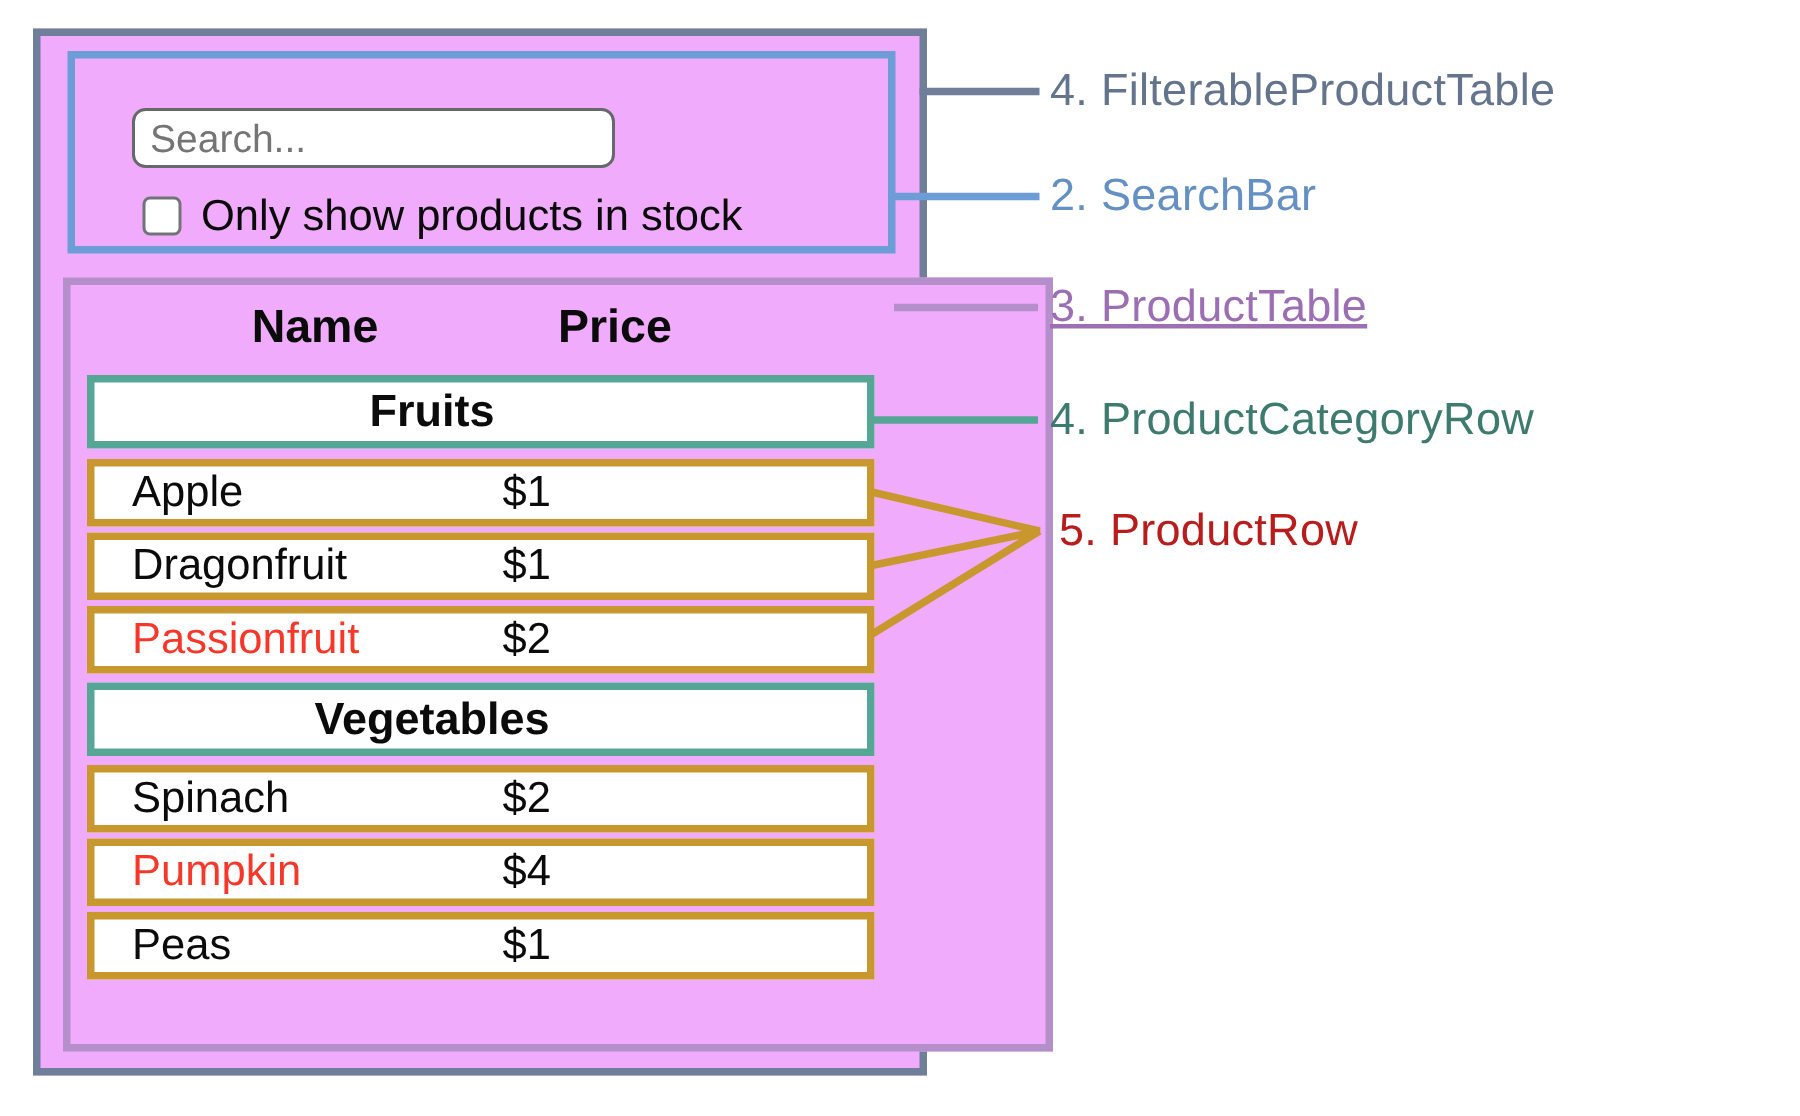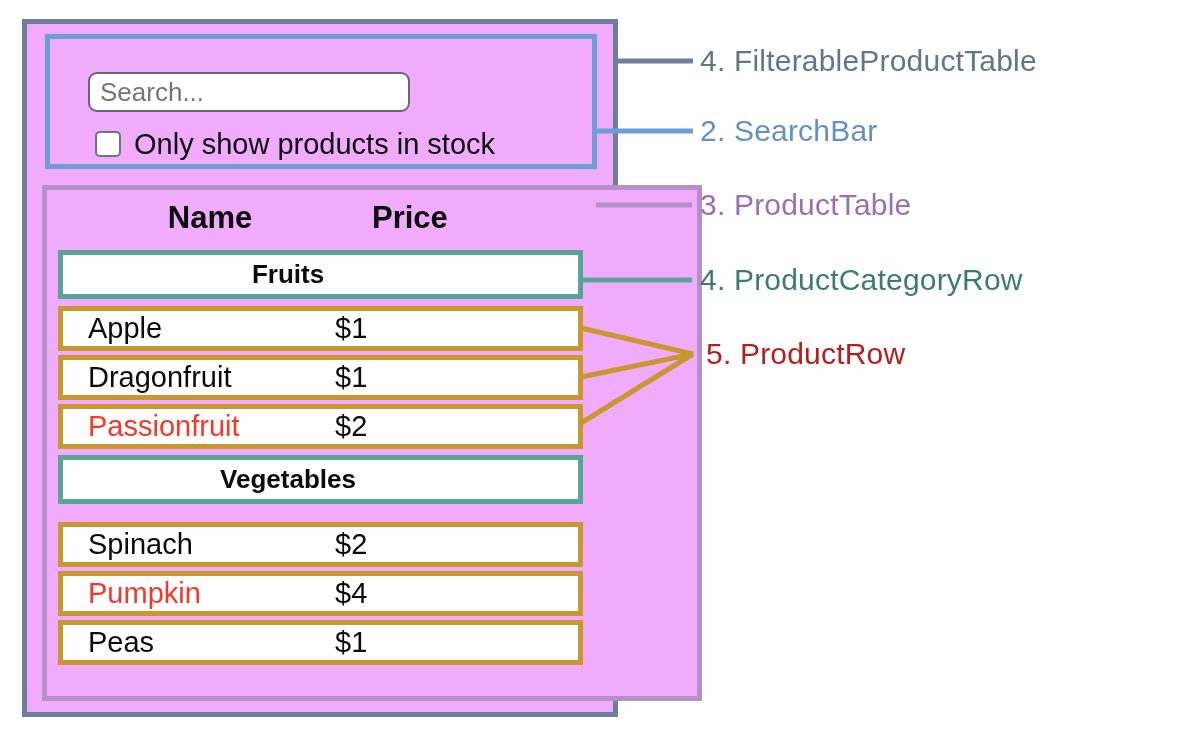--- a/index.html
+++ b/index.html
@@ -45,33 +45,33 @@
   
   .producttable{left:15px;top:161px;width:660px;height:516px;border:5px solid var(--purple);}
   .col-header{position:absolute;top:10px;font-weight:bold;font-size:31px;white-space:nowrap;}
   .col-header.name{left:163px;transform:translateX(-50%);}
   .col-header.price{left:325px;}
   .rows{position:absolute;left:11px;top:60px;width:525px;}
 
   
   .category-row{
     box-sizing:border-box;height:49px;border:5px solid var(--teal);background:#fff;
-    font-weight:bold;font-size:26px;line-height:39px;text-align:center;padding-right:65px;
+    font-weight:bold;font-size:30px;line-height:39px;text-align:center;padding-right:65px;
     white-space:nowrap;
   }
   
   .product-row{
     box-sizing:border-box;height:45px;border:5px solid var(--gold);background:#fff;
     position:relative;font-size:29px;line-height:35px;white-space:nowrap;
   }
   .product-row .name{position:absolute;left:25px;}
   .product-row .price{position:absolute;left:272px;}
   .product-row.oos .name{color:var(--out-of-stock);}
 
-  .mt7{margin-top:7px}.mt4{margin-top:4px}.mt18{margin-top:6px}.mt6{margin-top:18px}
+  .mt7{margin-top:7px}.mt4{margin-top:4px}.mt18{margin-top:6px}.mt6{margin-top:6px}
 
   
   .annotation{
     position:absolute;left:700px;font-size:30px;line-height:36px;white-space:nowrap;
     letter-spacing:0.2px;
   }
   .annotation.a1{top:43px;color:var(--slate-text);}
   .annotation.a2{top:113px;color:var(--blue-text);}
   .annotation.a3{top:187px;color:var(--purple-text);}
   .annotation.a4{top:262px;color:var(--teal-text);}
@@ -139,16 +139,16 @@
   <svg class="connectors" viewBox="0 0 1200 744" xmlns="http://www.w3.org/2000/svg" aria-hidden="true">
     <line class="l-slate" x1="613" y1="61" x2="693" y2="61"></line>
     <line class="l-blue" x1="594" y1="131" x2="693" y2="131"></line>
     <line class="l-purple" x1="596" y1="205" x2="692" y2="205"></line>
     <line class="l-teal" x1="580" y1="280" x2="692" y2="280"></line>
     <path class="l-gold" d="M581 328 L693 354 L581 377 M693 354 L581 423"></path>
   </svg>
 
   <div class="annotation a1" style="color: rgb(100, 116, 140);">4. FilterableProductTable</div>
   <div class="annotation a2" style="color: rgb(101, 144, 196);">2. SearchBar</div>
-  <div class="annotation a3" style="color: rgb(156, 110, 179);">3. ProductTable</div>
+  <div class="annotation a3" style="color: rgb(156, 110, 179); text-decoration: underline;">3. ProductTable</div>
   <div class="annotation a4" style="color: rgb(62, 123, 111);">4. ProductCategoryRow</div>
   <div class="annotation a5" style="color: #b91c1c;">5. ProductRow</div>
 </div>
 
 </body></html>

